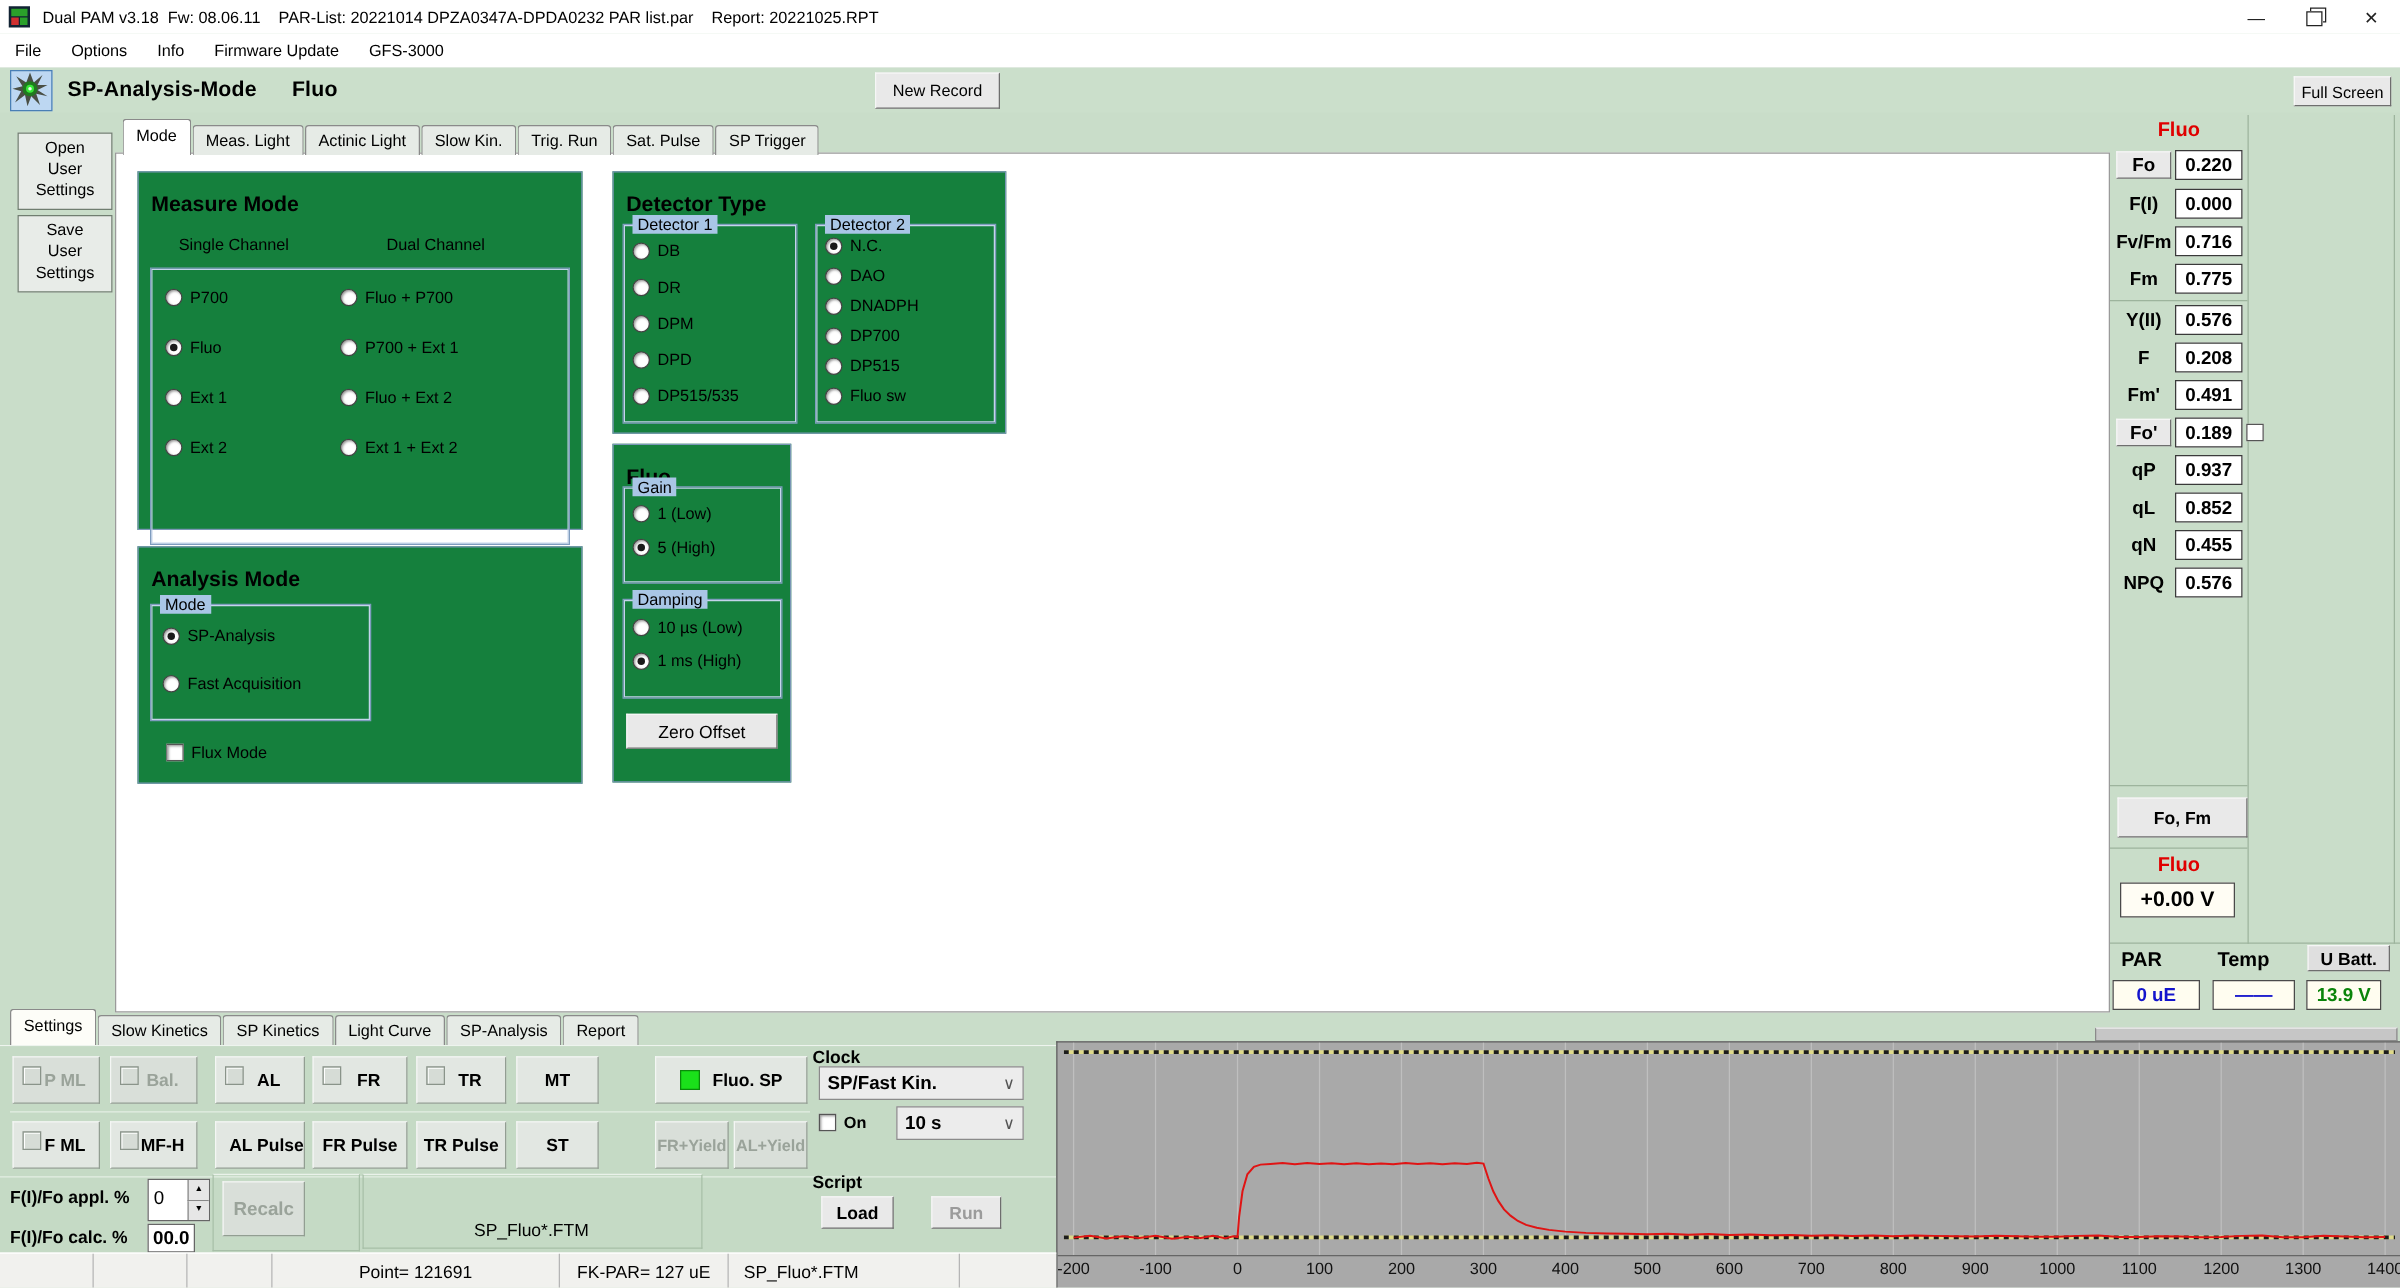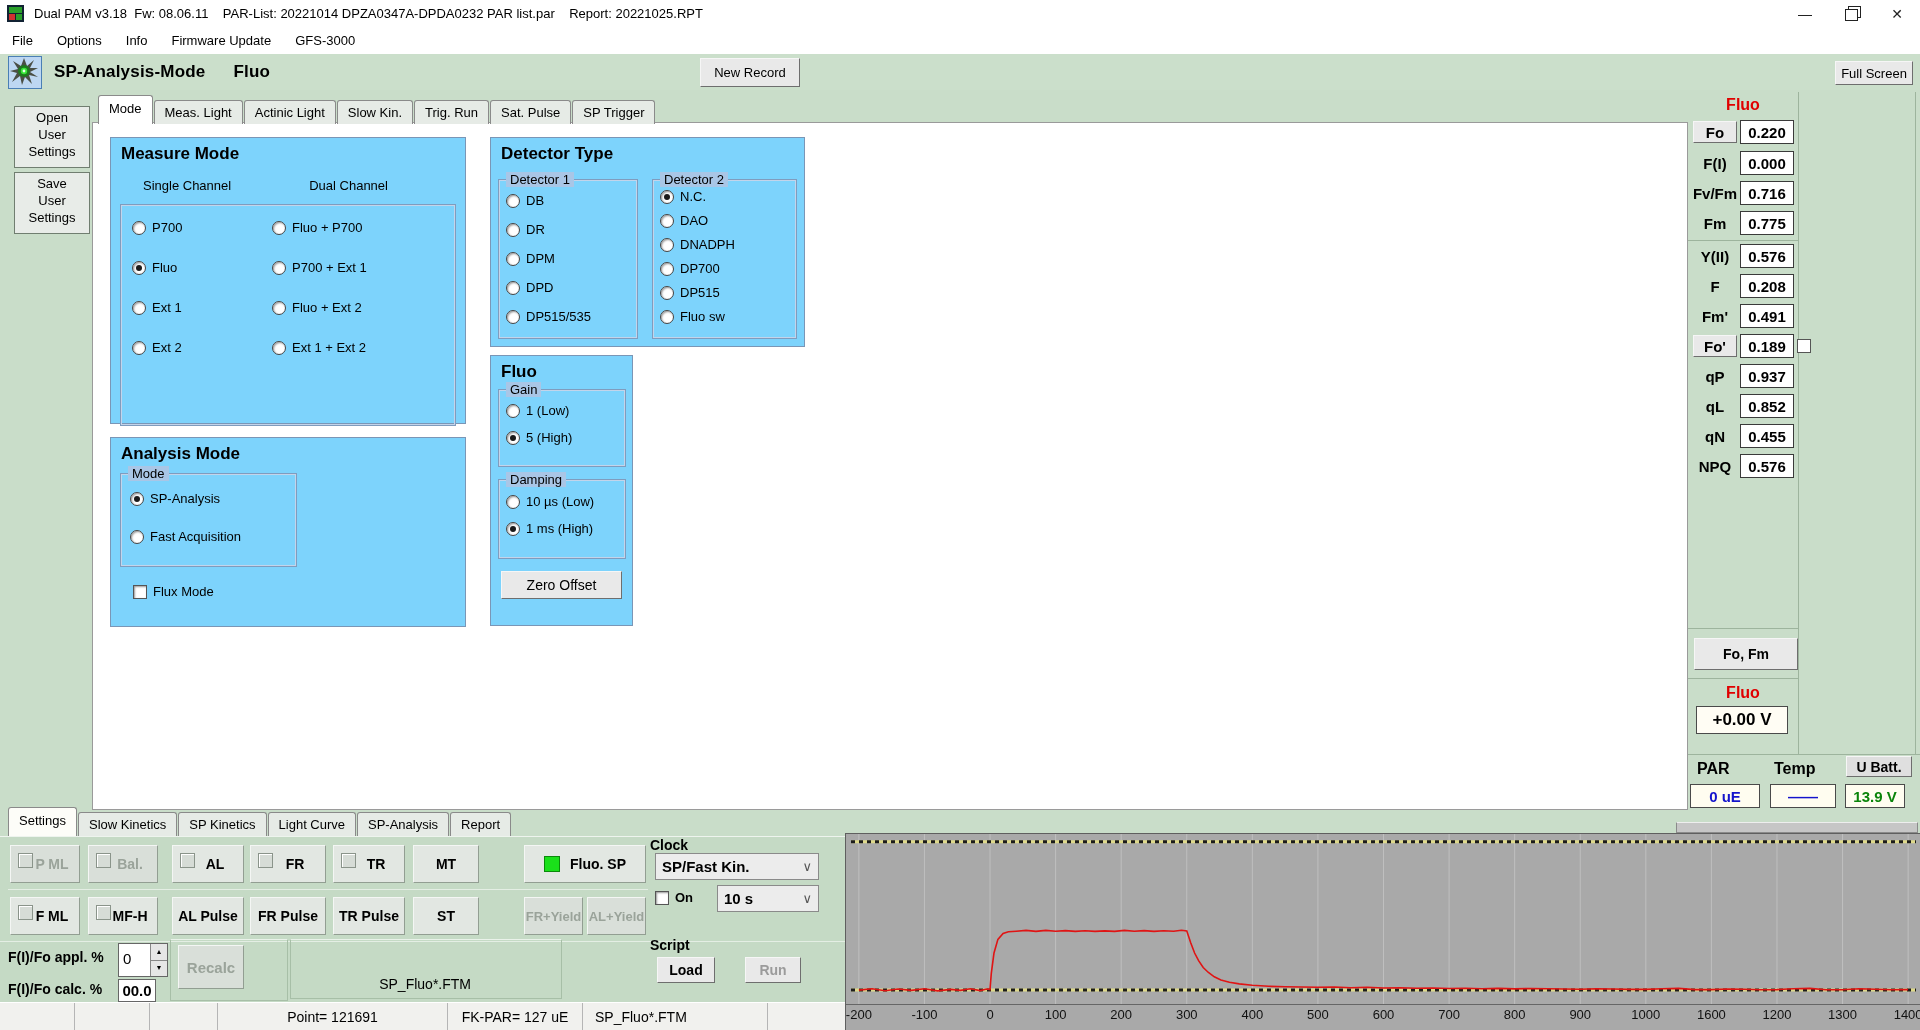--- a/index.html
+++ b/index.html
@@ -23,21 +23,21 @@
   
   .userbtn{left:14px;width:76px;height:62px;background:#e8ece8;border:1px solid #707e70;text-align:center;
            white-space:pre-line;line-height:17px;padding-top:2px;box-sizing:border-box;}
   
   .tabs{display:flex;align-items:flex-end;height:26px;}
   .tab{border:1px solid #8a8a8a;border-bottom:none;background:#e6ebe6;padding:4px 10px 3px 10px;margin-right:1px;
        border-radius:3px 3px 0 0;height:16px;}
   .tab.act{background:#fff;font-weight:normal;height:20px;position:relative;z-index:3;padding-top:5px;}
   .page{background:#fff;border:1px solid #9a9a9a;}
   
-  .bp{background:#7dd3fc;border:1px solid #7a96b6;box-sizing:border-box;padding:6px 10px;}
+  .bp{background:#15803d;border:1px solid #7a96b6;box-sizing:border-box;padding:16px 10px;}
   .pt{font-weight:bold;font-size:17px;}
   .gbox{border:1px solid #c3d4ea;outline:1px solid #7f9cbe;position:relative;box-sizing:border-box;}
   .gleg{position:absolute;top:-9px;left:6px;background:#a9c6e6;padding:0 4px;font-size:13px;}
   .radio{display:flex;align-items:center;gap:6px;}
   .rb{width:14px;height:14px;border-radius:50%;background:#fff;border:1px solid #444;box-shadow:inset 1px 1px 2px #9a9a9a;flex:none;box-sizing:border-box;}
   .rb.on::after{content:"";display:block;width:6px;height:6px;margin:3px;border-radius:50%;background:#1a1a1a;}
   .cb{width:14px;height:14px;background:#fff;border:1px solid #555;box-shadow:inset 1px 1px 2px #9a9a9a;flex:none;box-sizing:border-box;}
   
   .vrow{position:absolute;left:2px;width:108px;height:24px;display:flex;align-items:center;}
   .vlab{width:50px;text-align:center;font-weight:bold;font-size:15px;flex:none;}
@@ -381,21 +381,21 @@
   <div class="abs" style="left:8px;top:52px;width:640px;height:1px;background:#e4eee4;"></div>
 
   <div class="ctl" style="left:10px;top:60px;width:70px;">
       <span class="cbx"></span>
       <span style="margin-left:14px;">F ML</span>
     </div>
   <div class="ctl" style="left:88px;top:60px;width:70px;">
       <span class="cbx"></span>
       <span style="margin-left:14px;">MF-H</span>
     </div>
-  <div class="ctl" style="left:172px;top:60px;width:72px;">
+  <div class="ctl" style="left:172px;top:60px;width:72px;justify-content:flex-end;">
       <span>AL Pulse</span>
     </div>
   <div class="ctl" style="left:250px;top:60px;width:76px;">
       <span>FR Pulse</span>
     </div>
   <div class="ctl" style="left:333px;top:60px;width:72px;">
       <span>TR Pulse</span>
     </div>
   <div class="ctl" style="left:413px;top:60px;width:66px;">
       <span>ST</span>
@@ -476,21 +476,21 @@
       <span class="xtick" style="left: 19.2118%;">100</span>
       <span class="xtick" style="left: 25.3695%;">200</span>
       <span class="xtick" style="left: 31.5271%;">300</span>
       <span class="xtick" style="left: 37.6847%;">400</span>
       <span class="xtick" style="left: 43.8424%;">500</span>
       <span class="xtick" style="left: 50%;">600</span>
       <span class="xtick" style="left: 56.1576%;">700</span>
       <span class="xtick" style="left: 62.3153%;">800</span>
       <span class="xtick" style="left: 68.4729%;">900</span>
       <span class="xtick" style="left: 74.6305%;">1000</span>
-      <span class="xtick" style="left: 80.7882%;">1600</span>
+      <span class="xtick" style="left: 80.7882%;">1100</span>
       <span class="xtick" style="left: 86.9458%;">1200</span>
       <span class="xtick" style="left: 93.1034%;">1300</span>
       <span class="xtick" style="left: 99.2611%;">1400</span>
     </div>
 </div>
 
 <div class="abs sbar">
   <div class="scell" style="width:75px;"></div>
   <div class="scell" style="width:75px;"></div>
   <div class="scell" style="width:68px;"></div>

